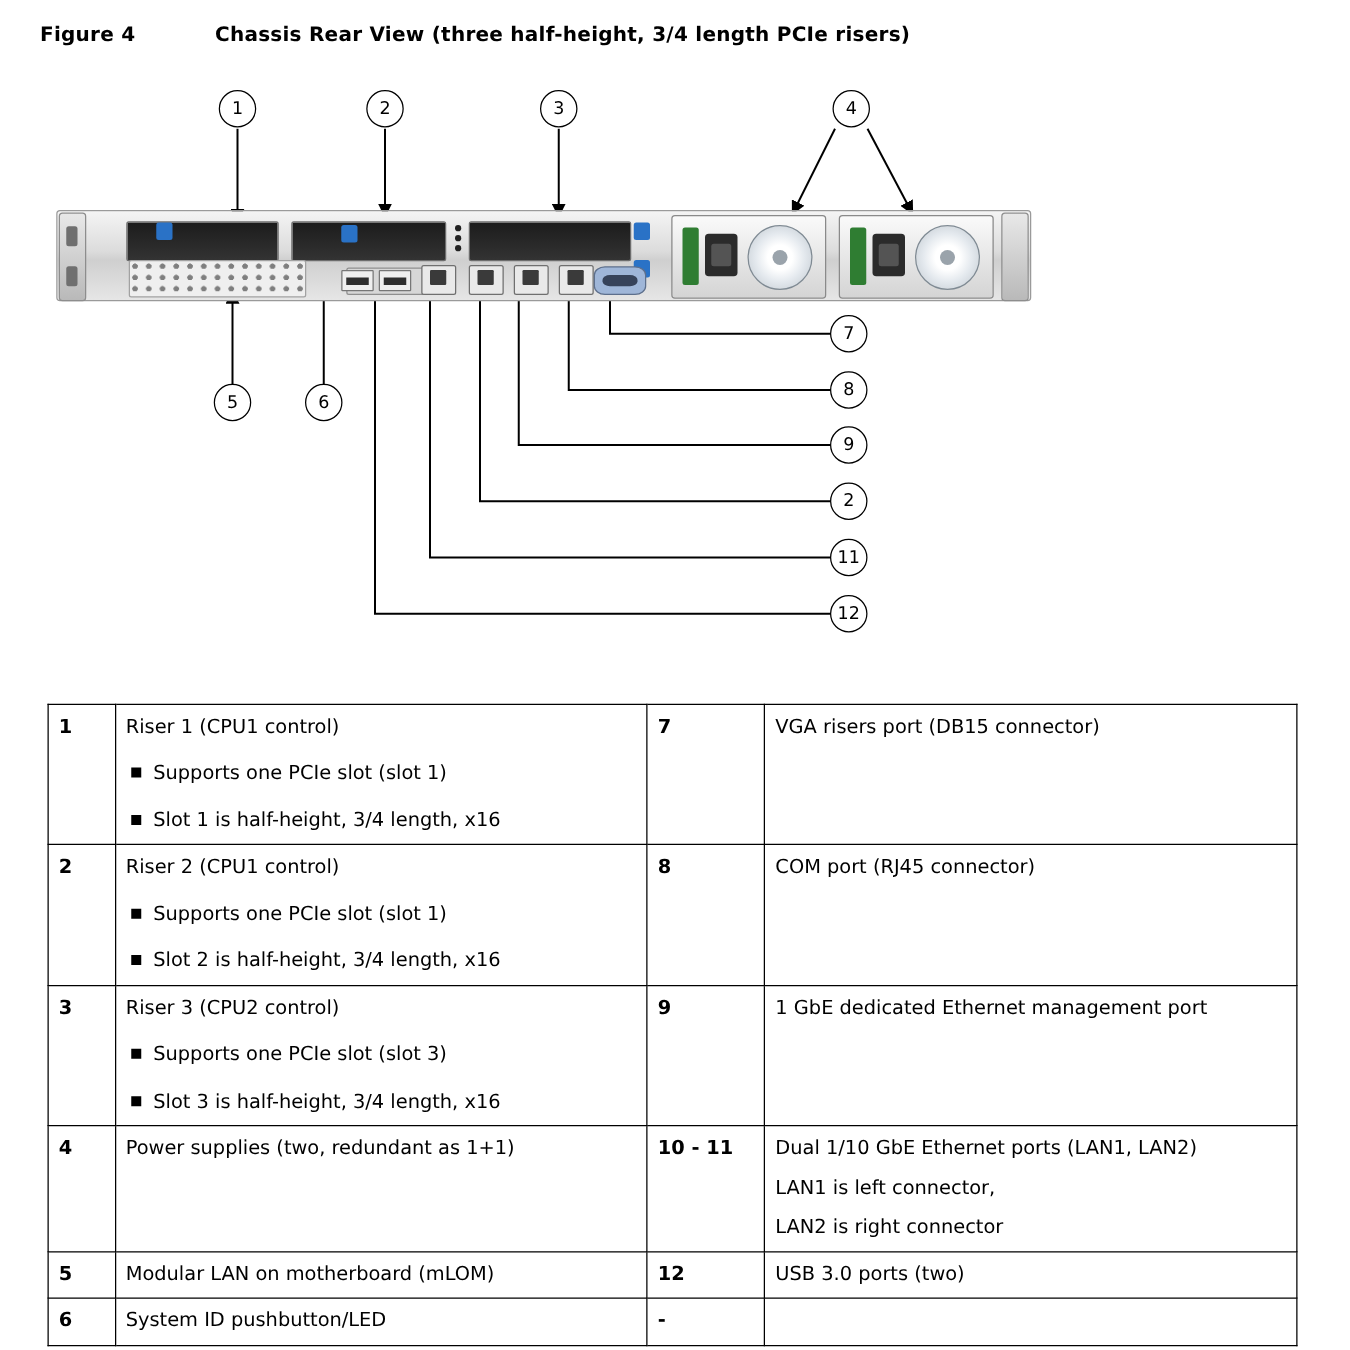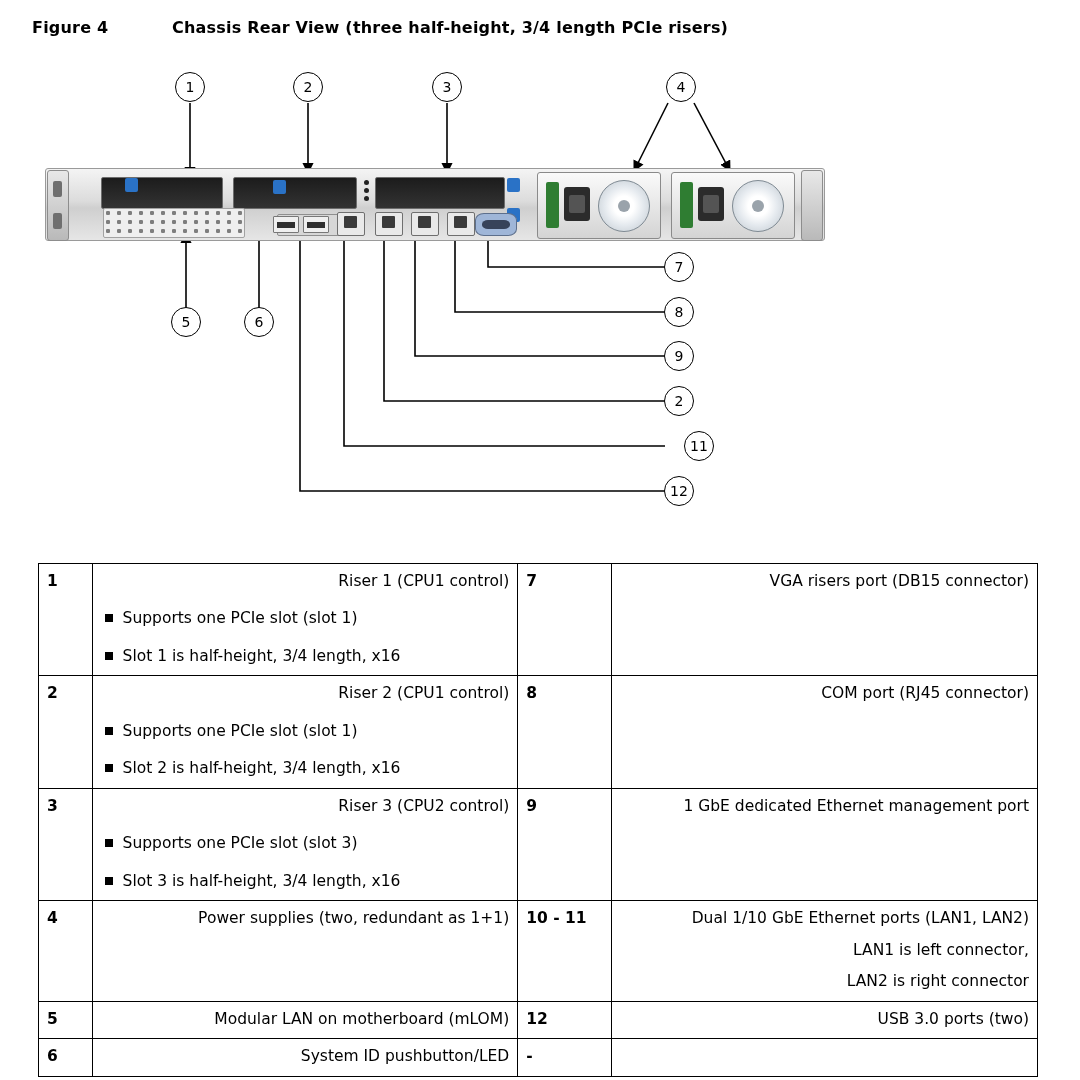--- a/index.html
+++ b/index.html
@@ -290,21 +290,21 @@
   }
   .legend ul li::before {
     content: "";
     position: absolute;
     left: 4px;
     top: 7px;
     width: 8px;
     height: 8px;
     background: #000;
   }
-  .legend p { margin: 0; text-align: right; }
+  .legend p { margin: 0; }
   .legend p + p { margin-top: 9px; }
 </style>
 </head>
 <body>
 
 <div class="fig-caption">
   <span class="fig-label">Figure 4</span><span>Chassis Rear View (three half-height, 3/4 length PCIe risers)</span>
 </div>
 
 <div class="diagram">
@@ -391,21 +391,21 @@
   <div class="callout" style="left:175px; top:17px">1</div>
   <div class="callout" style="left:293px; top:17px">2</div>
   <div class="callout" style="left:432px; top:17px">3</div>
   <div class="callout" style="left:666px; top:17px">4</div>
   <div class="callout" style="left:171px; top:252px">5</div>
   <div class="callout" style="left:244px; top:252px">6</div>
   <div class="callout" style="left:664px; top:197px">7</div>
   <div class="callout" style="left:664px; top:242px">8</div>
   <div class="callout" style="left:664px; top:286px">9</div>
   <div class="callout" style="left:664px; top:331px">2</div>
-  <div class="callout" style="left:684px; top:376px">11</div>
+  <div class="callout" style="left:664px; top:376px">11</div>
   <div class="callout" style="left:664px; top:421px">12</div>
 </div>
 
 <table class="legend">
   <tbody>
     <tr>
       <td class="num">1</td>
       <td class="txt">
         <p>Riser 1 (CPU1 control)</p>
         <ul>

